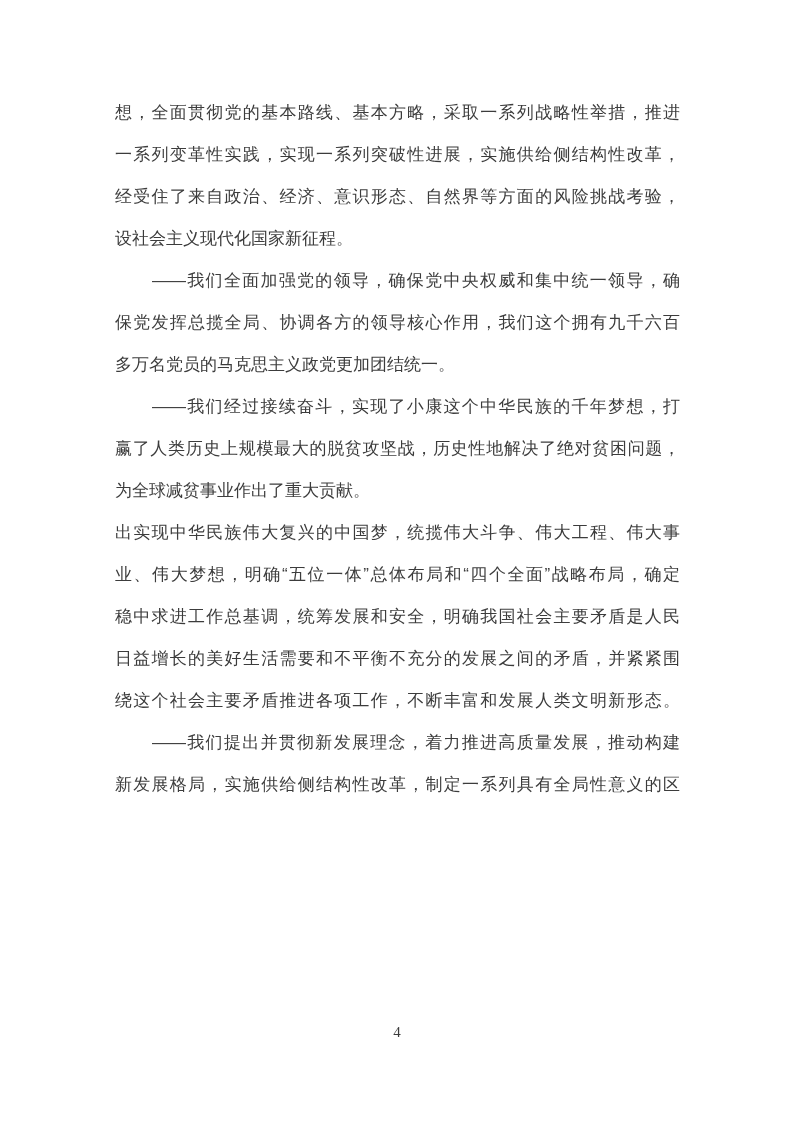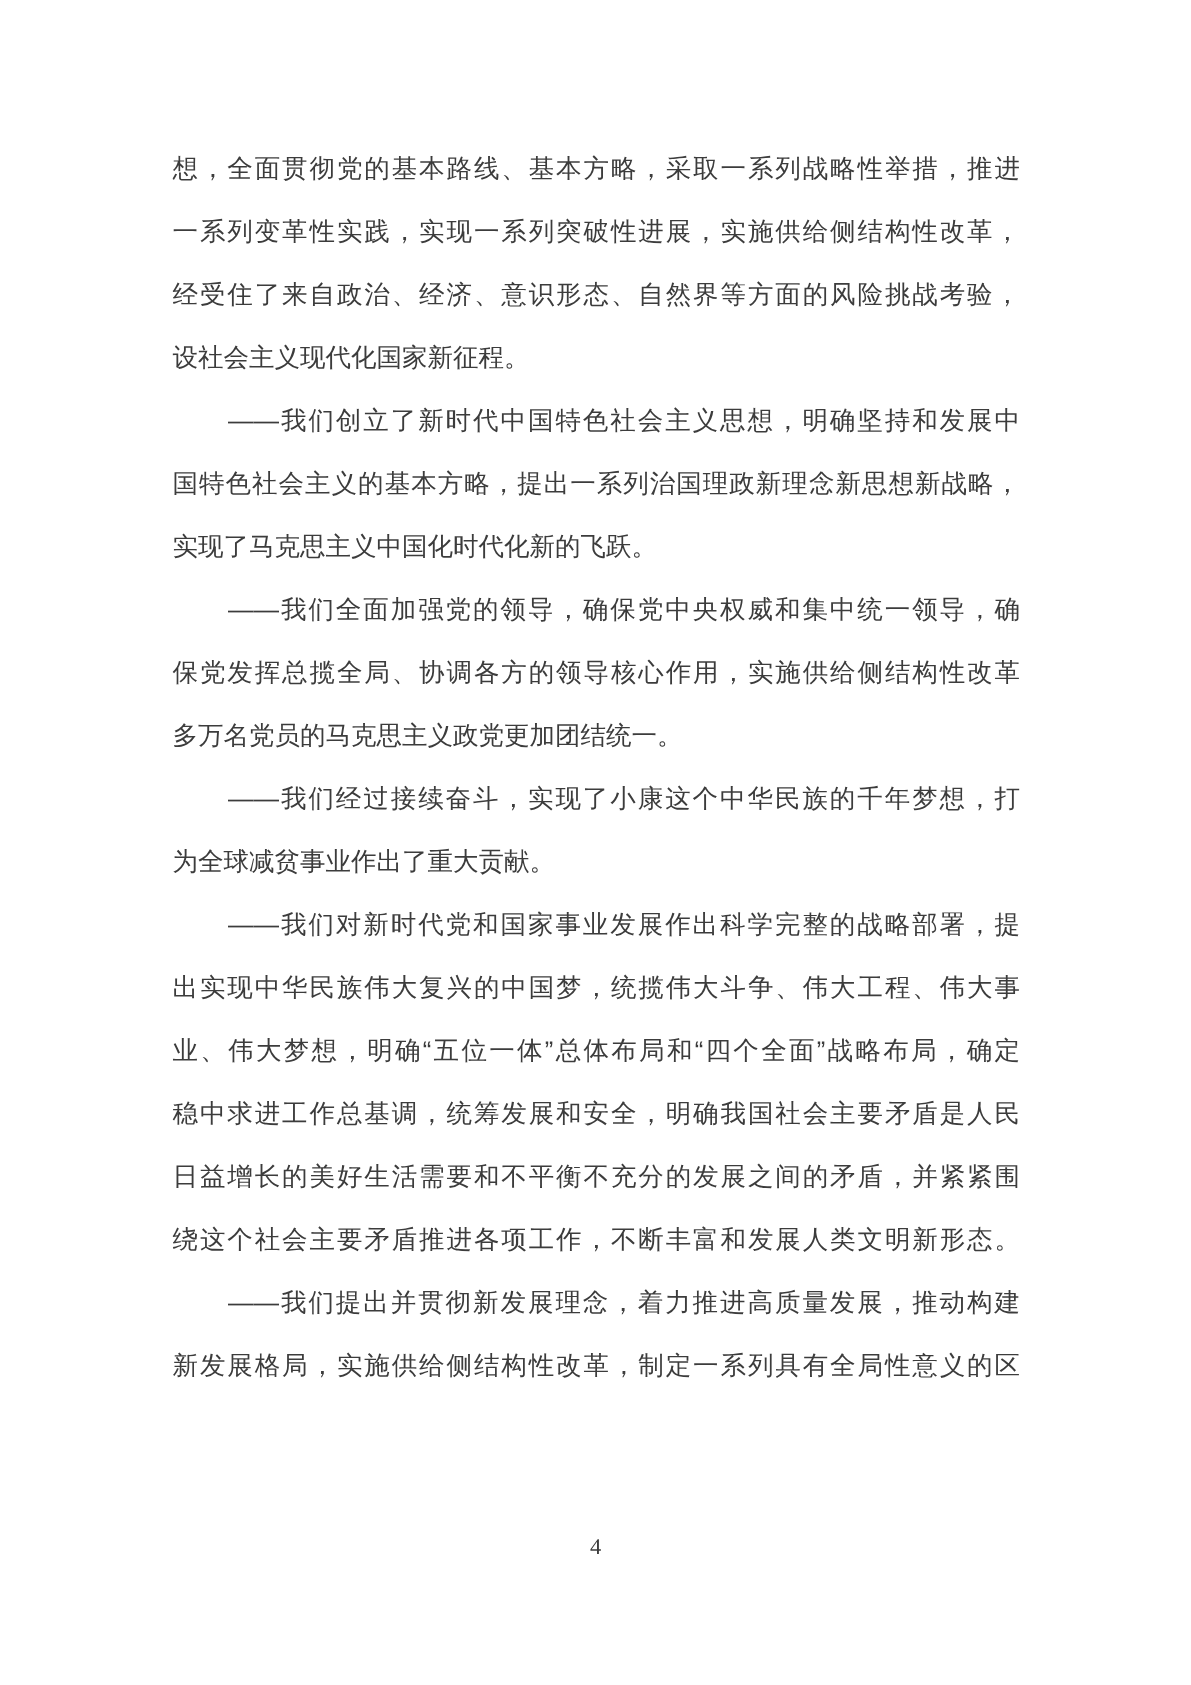--- a/index.html
+++ b/index.html
@@ -57,35 +57,30 @@
 
 <div class="page">
   <div class="text-body">
       <div class="paragraph">
         <div class="line fill">想，全面贯彻党的基本路线、基本方略，采取一系列战略性举措，推进</div>
         <div class="line fill">一系列变革性实践，实现一系列突破性进展，实施供给侧结构性改革，</div>
         <div class="line fill">经受住了来自政治、经济、意识形态、自然界等方面的风险挑战考验，</div>
         <div class="line">设社会主义现代化国家新征程。</div>
       </div>
       <div class="paragraph">
-        <div class="line fill indent">——我们创立了新时代中国特色社会主义思想，明确坚持和发展中</div>
-        <div class="line fill">国特色社会主义的基本方略，提出一系列治国理政新理念新思想新战略，</div>
-        <div class="line">实现了马克思主义中国化时代化新的飞跃。</div>
-      </div>
-      <div class="paragraph">
         <div class="line fill indent">——我们全面加强党的领导，确保党中央权威和集中统一领导，确</div>
-        <div class="line fill">保党发挥总揽全局、协调各方的领导核心作用，实施供给侧结构性改革</div>
+        <div class="line fill">保党发挥总揽全局、协调各方的领导核心作用，我们这个拥有九千六百</div>
         <div class="line">多万名党员的马克思主义政党更加团结统一。</div>
       </div>
       <div class="paragraph">
         <div class="line fill indent">——我们经过接续奋斗，实现了小康这个中华民族的千年梦想，打</div>
+        <div class="line fill">赢了人类历史上规模最大的脱贫攻坚战，历史性地解决了绝对贫困问题，</div>
         <div class="line">为全球减贫事业作出了重大贡献。</div>
       </div>
       <div class="paragraph">
-        <div class="line fill indent">——我们对新时代党和国家事业发展作出科学完整的战略部署，提</div>
         <div class="line fill">出实现中华民族伟大复兴的中国梦，统揽伟大斗争、伟大工程、伟大事</div>
         <div class="line fill">业、伟大梦想，明确“五位一体”总体布局和“四个全面”战略布局，确定</div>
         <div class="line fill">稳中求进工作总基调，统筹发展和安全，明确我国社会主要矛盾是人民</div>
         <div class="line fill">日益增长的美好生活需要和不平衡不充分的发展之间的矛盾，并紧紧围</div>
         <div class="line fill">绕这个社会主要矛盾推进各项工作，不断丰富和发展人类文明新形态。</div>
       </div>
       <div class="paragraph">
         <div class="line fill indent">——我们提出并贯彻新发展理念，着力推进高质量发展，推动构建</div>
         <div class="line fill">新发展格局，实施供给侧结构性改革，制定一系列具有全局性意义的区</div>
       </div>

